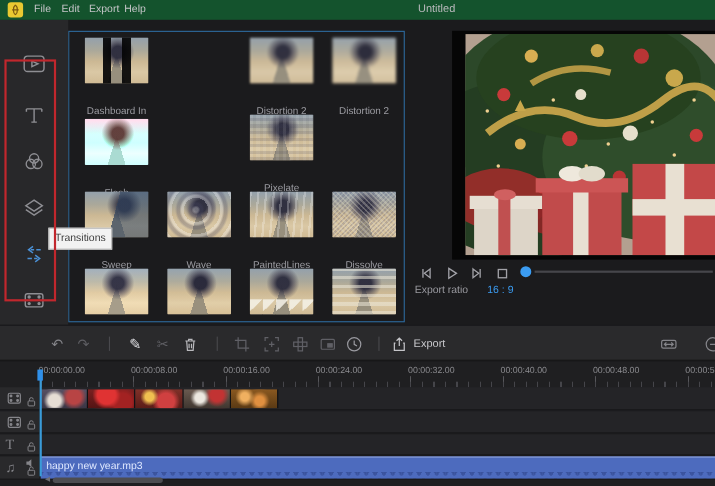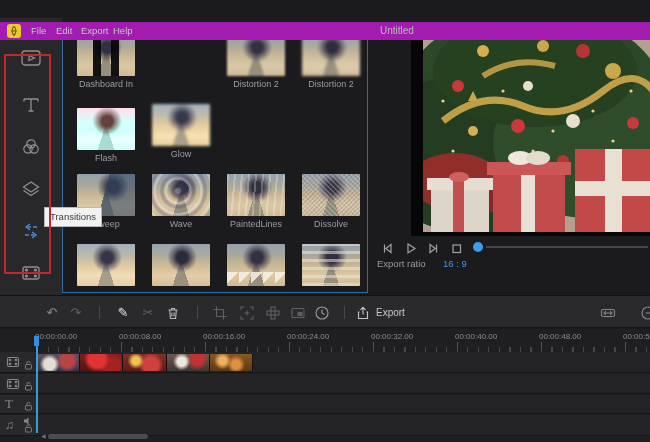--- a/index.html
+++ b/index.html
@@ -1,20 +1,20 @@
 <!DOCTYPE html>
 <html><head>
 <meta charset="utf-8">
 <style>
   * { margin:0; padding:0; box-sizing:border-box; }
   html,body { width:650px; height:442px; background:#1d1d1f; font-family:"Liberation Sans", sans-serif; overflow:hidden; }
   #app { position:relative; width:650px; height:442px; background:#1b1b1d; overflow:hidden; }
 
   
-  .titlebar { position:absolute; left:0; top:0; width:650px; height:18px; background:#a21caf; display:flex; align-items:center; z-index:5;margin-top:22px; }
+  .titlebar { position:absolute; left:0; top:0; width:650px; height:18px; background:#14532d; display:flex; align-items:center; z-index:5; }
   .logo { position:absolute; left:7px; top:2px; width:14px; height:14px; background:#e9c931; border-radius:3px; }
   .logo svg { position:absolute; left:1px; top:1px; }
   .menu-item { color:#c6c6c9; font-size:9.5px; position:absolute; top:3px; cursor:default; }
   .win-title { position:absolute; left:380px; top:3px; color:#b9b9bc; font-size:10px; }
 
   
   .sidebar { position:absolute; left:0; top:18px; width:62px; height:277px; background:#28282a; z-index:4; }
   .side-item { position:absolute; left:0; width:62px; height:40px; display:flex; align-items:center; justify-content:center; color:#8e8e93; }
   .side-item.active { color:#4a8fd4; }
 
@@ -26,21 +26,21 @@
 
   
   .tpanel { position:absolute; left:62px; top:28px; width:306px; height:265px; background:#1b1b1d; border:1px solid #2e6b9f; overflow:hidden; z-index:3; }
   .tcell { position:absolute; width:58px; }
   .thumb { width:58px; height:42px; border-radius:1px; overflow:hidden;
     background:
       radial-gradient(circle at 52% 32%, rgba(42,42,60,.95) 0 13%, rgba(54,52,72,.6) 22%, transparent 36%),
       conic-gradient(from 163deg at 50% 36%, #978f7d 0 34deg, transparent 34deg),
       linear-gradient(180deg,#93a0ac 0%,#aaa89a 28%,#ccb894 52%,#dac8a5 75%,#d0bb95 100%);
   }
-  .tlabel { width:74px; margin-left:-8px; margin-top:3px; text-align:center; color:#9c9ca2; font-size:9px; white-space:nowrap; overflow:hidden; }
+  .tlabel { width:74px; margin-left:-8px; margin-top:20px; text-align:center; color:#9c9ca2; font-size:9px; white-space:nowrap; overflow:hidden; }
   .v-dash1 { background:
       linear-gradient(90deg, transparent 0 28%, rgba(5,5,6,.93) 28% 41%, transparent 41% 59%, rgba(5,5,6,.93) 59% 73%, transparent 73%),
       radial-gradient(circle at 52% 32%, rgba(42,42,60,.95) 0 13%, rgba(54,52,72,.6) 22%, transparent 36%),
       conic-gradient(from 163deg at 50% 36%, #978f7d 0 34deg, transparent 34deg),
       linear-gradient(180deg,#93a0ac 0%,#aaa89a 28%,#ccb894 52%,#dac8a5 75%,#d0bb95 100%); }
   .v-dash2 { background:
       linear-gradient(90deg, transparent 0 40%, rgba(5,5,6,.93) 40% 56%, transparent 56% 88%, rgba(5,5,6,.8) 88%),
       radial-gradient(circle at 30% 32%, rgba(42,42,60,.95) 0 13%, rgba(54,52,72,.6) 22%, transparent 36%),
       conic-gradient(from 163deg at 68% 36%, #978f7d 0 34deg, transparent 34deg),
       linear-gradient(180deg,#93a0ac 0%,#aaa89a 28%,#ccb894 52%,#dac8a5 75%,#d0bb95 100%); }
@@ -213,23 +213,23 @@
       <div class="tlabel">Distortion 2</div>
     </div>
     <div class="tcell" style="left:239px;top:5px">
       <div class="thumb v-dist2"></div>
       <div class="tlabel">Distortion 2</div>
     </div>
     <div class="tcell" style="left:14px;top:79px">
       <div class="thumb v-flash"></div>
       <div class="tlabel">Flash</div>
     </div>
-    <div class="tcell" style="left:89px;top:75px">
-      <div class="thumb v-glow"></div>
-      <div class="tlabel">Glow</div>
+    <div class="tcell" style="left:164px;top:75px">
+      <div class="thumb v-pixel"></div>
+      <div class="tlabel">Pixelate</div>
     </div>
     <div class="tcell" style="left:14px;top:145px">
       <div class="thumb v-sweep"></div>
       <div class="tlabel">Sweep</div>
     </div>
     <div class="tcell" style="left:89px;top:145px">
       <div class="thumb v-wave"></div>
       <div class="tlabel">Wave</div>
     </div>
     <div class="tcell" style="left:239px;top:145px">
@@ -483,19 +483,23 @@
       <div class="track-head">
         <span class="head-icon" style="font-size:12px">♫</span>
         <svg class="spk" width="9" height="8" viewBox="0 0 9 8" fill="currentColor">
           <path d="M1 2.5 H3 L5.5 0.5 V7.5 L3 5.5 H1 Z"></path>
         </svg>
         <svg class="lock" width="9" height="10" viewBox="0 0 9 10" fill="none" stroke="currentColor" stroke-width=".9">
           <rect x="1.5" y="4.5" width="6" height="4.5" rx=".8"></rect>
             <path d="M2.8 4.5 V3.2 A1.7 1.7 0 0 1 6.2 3.2"></path>
         </svg>
       </div>
+      <div class="audio-clip">
+        <span class="alabel">happy new year.mp3</span>
+        <div class="awave"></div>
+      </div>
     </div>
 
     <span class="hscroll-arrow">◀</span>
     <div class="hscroll-thumb"></div>
   </div>
 
 </div>
 
 </body></html>

